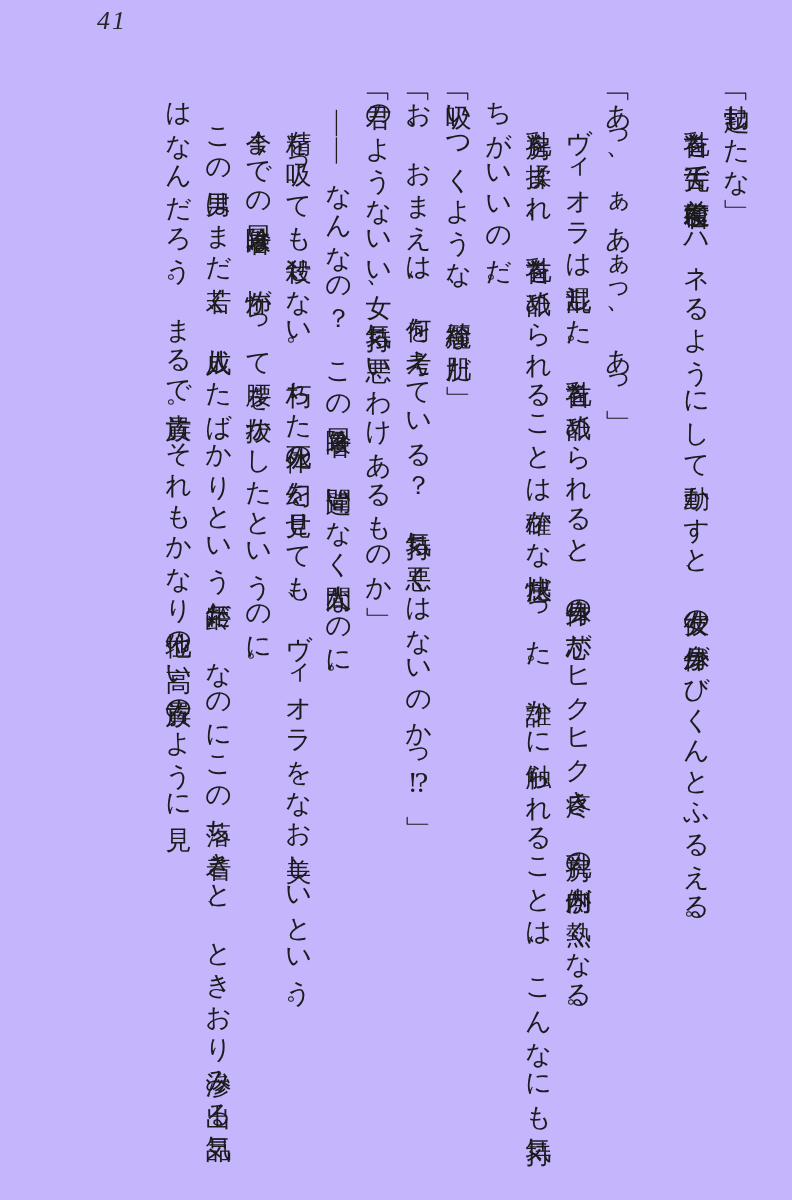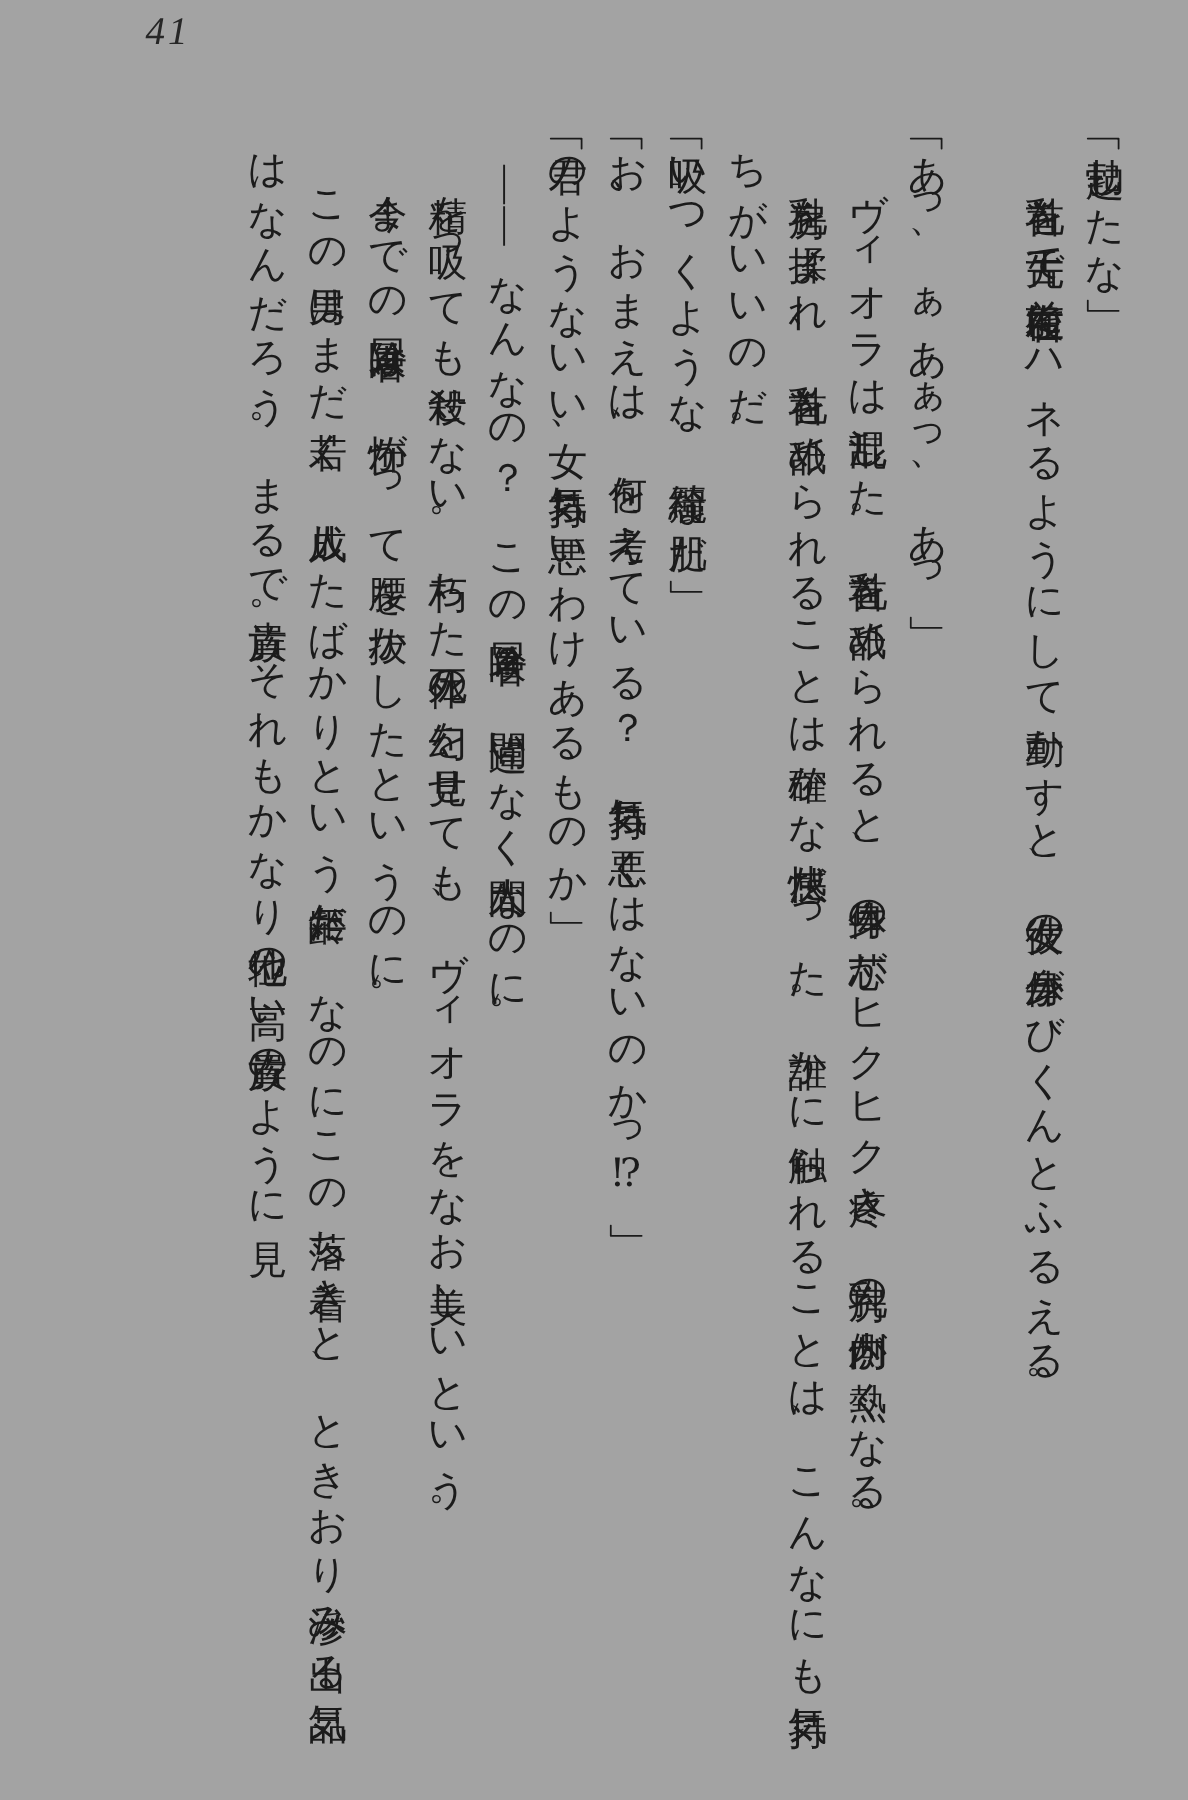--- a/index.html
+++ b/index.html
@@ -4,21 +4,21 @@
 <style>
   html, body {
     margin: 0;
     padding: 0;
     background: #ffffff;
   }
   .page {
     position: relative;
     width: 792px;
     height: 1200px;
-    background: #a3a3a3;
+    background: #c4b5fd;
     overflow: hidden;
     font-family: "Liberation Serif", "DejaVu Serif", serif;
   }
   .page-number {
     position: absolute;
     top: 6px;
     left: 97px;
     font-size: 26px;
     font-style: italic;
     color: #262626;

